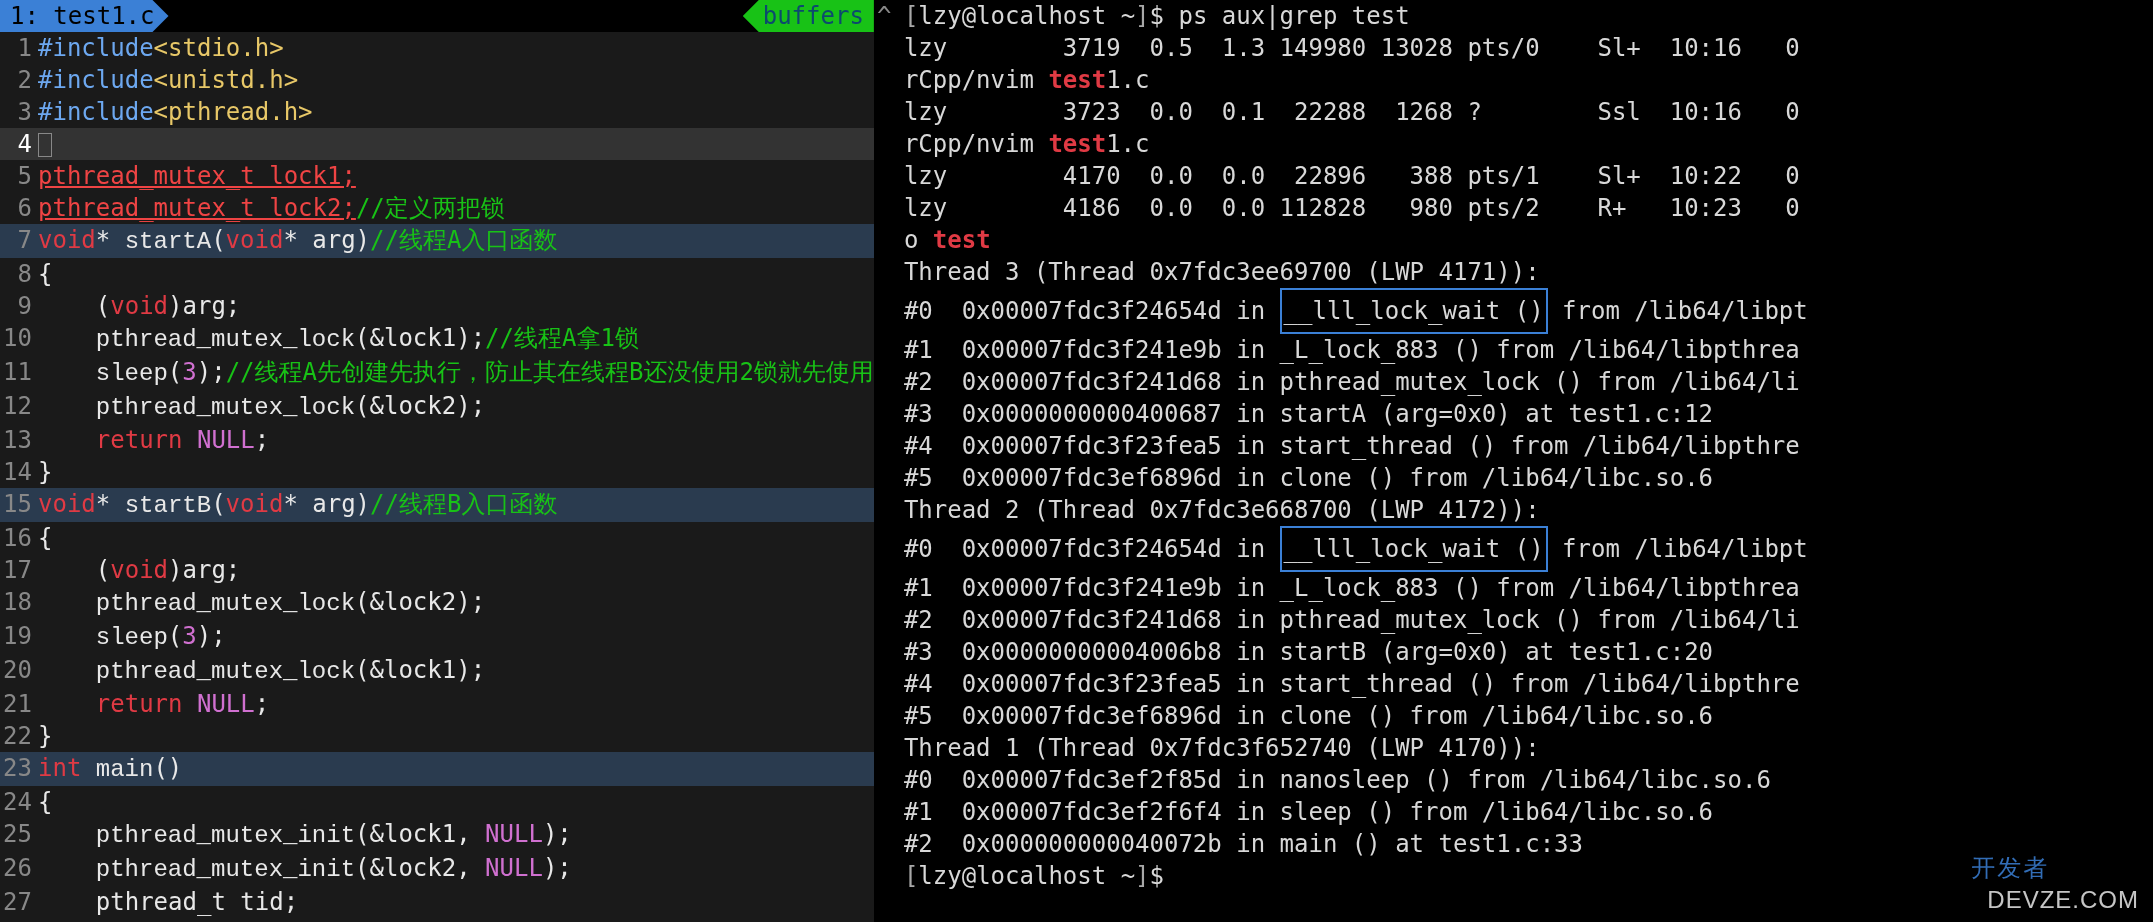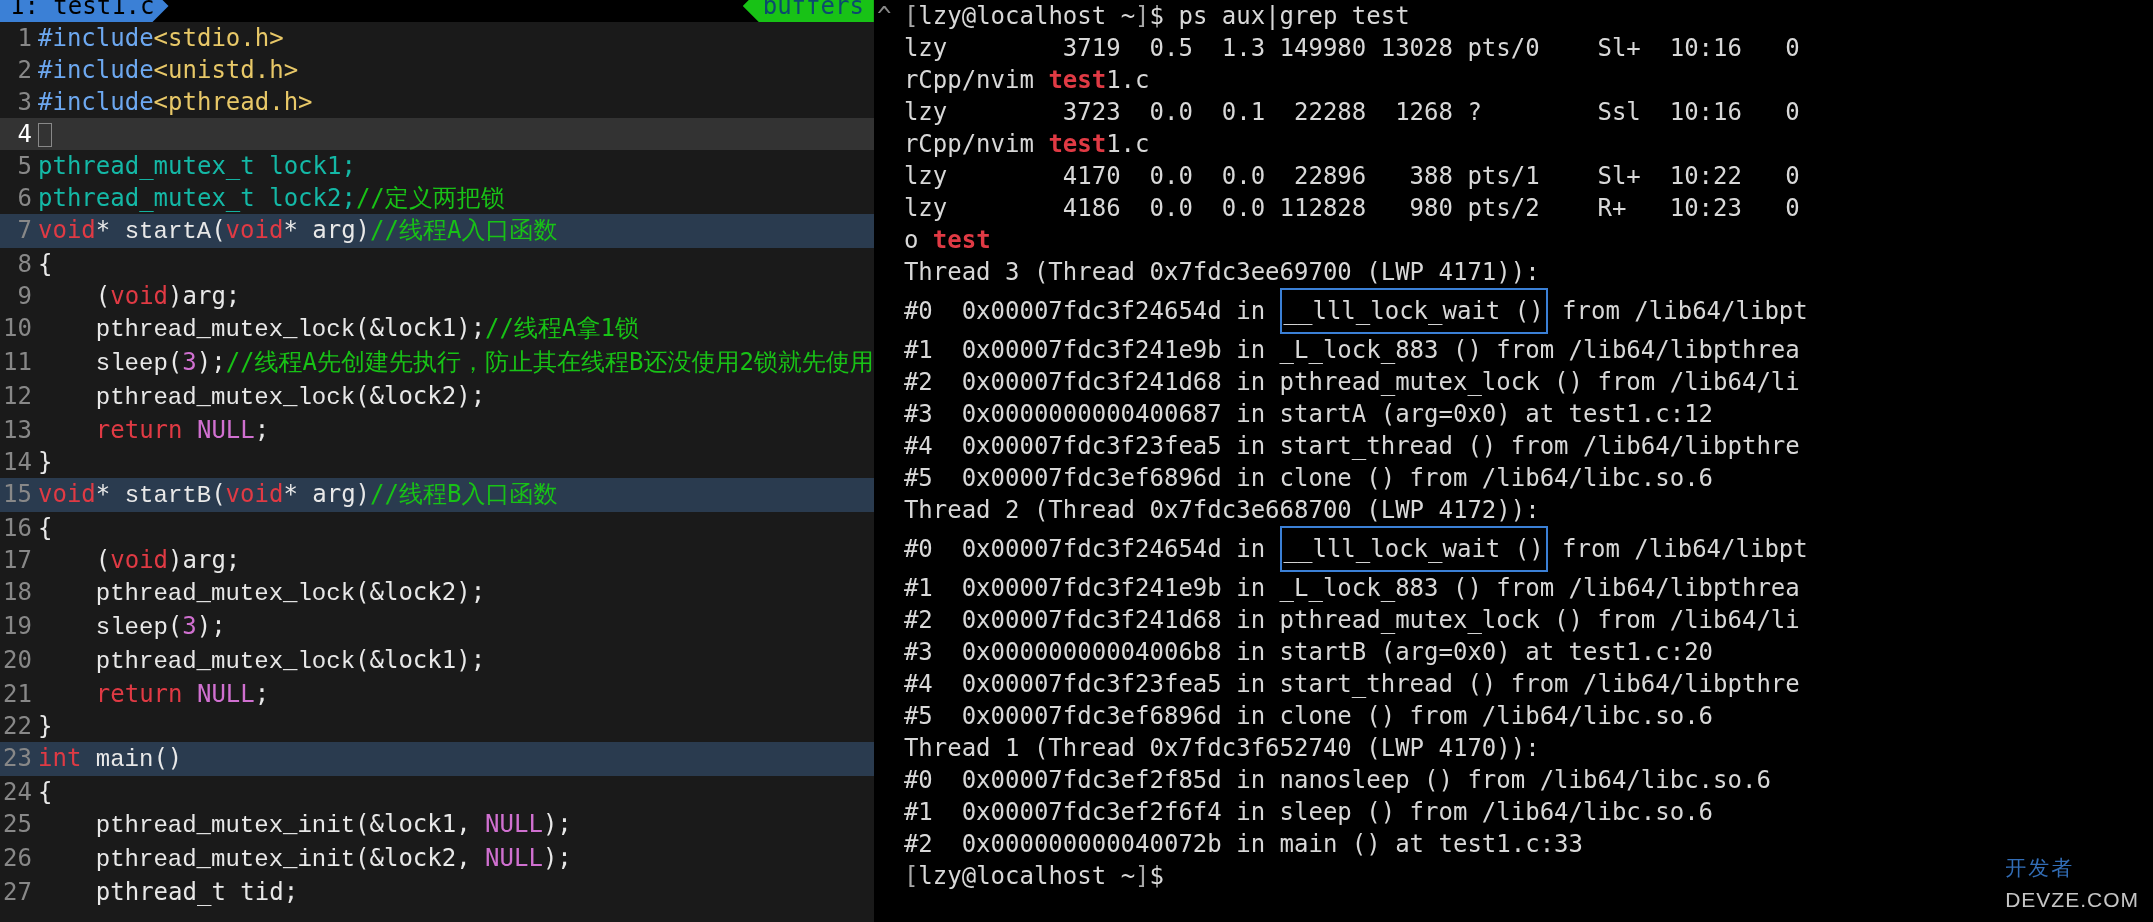--- a/index.html
+++ b/index.html
@@ -9,21 +9,21 @@
     font-family:"DejaVu Sans Mono","Consolas",monospace;
     font-size:24px; line-height:32px;
     overflow:hidden;
   }
   .app { display:flex; width:100%; height:100%; }
   .editor { flex:0 0 810px; background:#1a1a1a; display:flex; flex-direction:column; position:relative; }
   .scrollbar { flex:0 0 20px; background:#000; position:relative; }
   .scrollbar-thumb { position:absolute; top:0; left:3px; right:3px; height:12px; color:#888; text-align:center; }
   .terminal { flex:1; background:#000; padding:0 0 0 10px; overflow:hidden; }
 
-  .tabbar { height:22px; display:flex; align-items:flex-end; background:#000; }
+  .tabbar { height:32px; display:flex; align-items:flex-start; background:#000; }
   .tab-active {
     background:#3b80d6; color:#000; padding:0 14px 0 10px; height:32px; line-height:32px;
     font-weight:normal;
     clip-path:polygon(0 0, calc(100% - 16px) 0, 100% 50%, calc(100% - 16px) 100%, 0 100%);
   }
   .tab-spacer { flex:1; }
   .buffers {
     background:#18c216; color:#0c4a6e; padding:0 10px 0 20px; height:32px; line-height:32px;
     clip-path:polygon(16px 0, 100% 0, 100% 100%, 16px 100%, 0 50%);
   }
@@ -37,39 +37,39 @@
   .cur-line .txt { background:#333; }
   .cursor-box { display:inline-block; width:14px; height:24px; border:1px solid #888; vertical-align:middle; }
 
   .kw { color:#e03a44; }
   .inc { color:#6da8f0; }
   .str { color:#e8c868; }
   .cmt { color:#18c216; }
   .fn { color:#e8e8e8;font-family:Liberation Mono, monospace; }
   .num { color:#d070d0; }
   .paren { color:#e8e8e8; }
-  .txt-white { color:#14b8a6; }
+  .txt-white { color:#ef4444;text-decoration:underline; }
 
   .term-line { white-space:pre; color:#d8d8d8; }
   .prompt-open { color:#a8a8a8; }
   .user { color:#d8d8d8; }
   .at { color:#d8d8d8; }
   .host { color:#d8d8d8; }
   .path { color:#d8d8d8; }
   .dollar { color:#d8d8d8; }
   .test-kw { color:#e03a44; font-weight:bold; }
   .box-blue { border:2px solid #3b80d6; padding:8px 2px; display:inline-block; line-height:26px; }
   
   .watermark {
     position:absolute; right:14px; bottom:6px;
-    color:#3b80d6; font-size:21px; letter-spacing:2px;
+    color:#3b80d6; font-size:24px; letter-spacing:2px;
     font-family:"SimHei","Microsoft YaHei",sans-serif;
     opacity:0.85;
   }
-  .watermark .dom { color:#e8e8e8; letter-spacing:1px; }
+  .watermark .dom { color:#e8e8e8; letter-spacing:1px;margin-left:16px; }
 </style>
 </head>
 <body>
 
 <div class="app">
 
   <div class="editor">
     <div class="tabbar">
       <div class="tab-active">1: test1.c</div>
       <div class="tab-spacer"></div>

